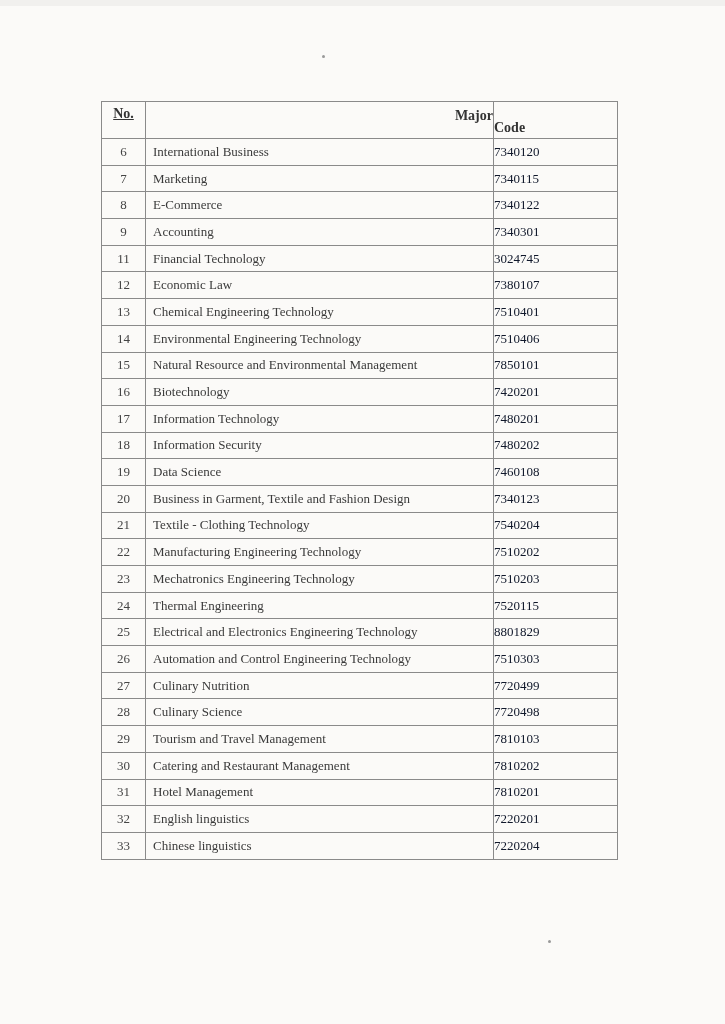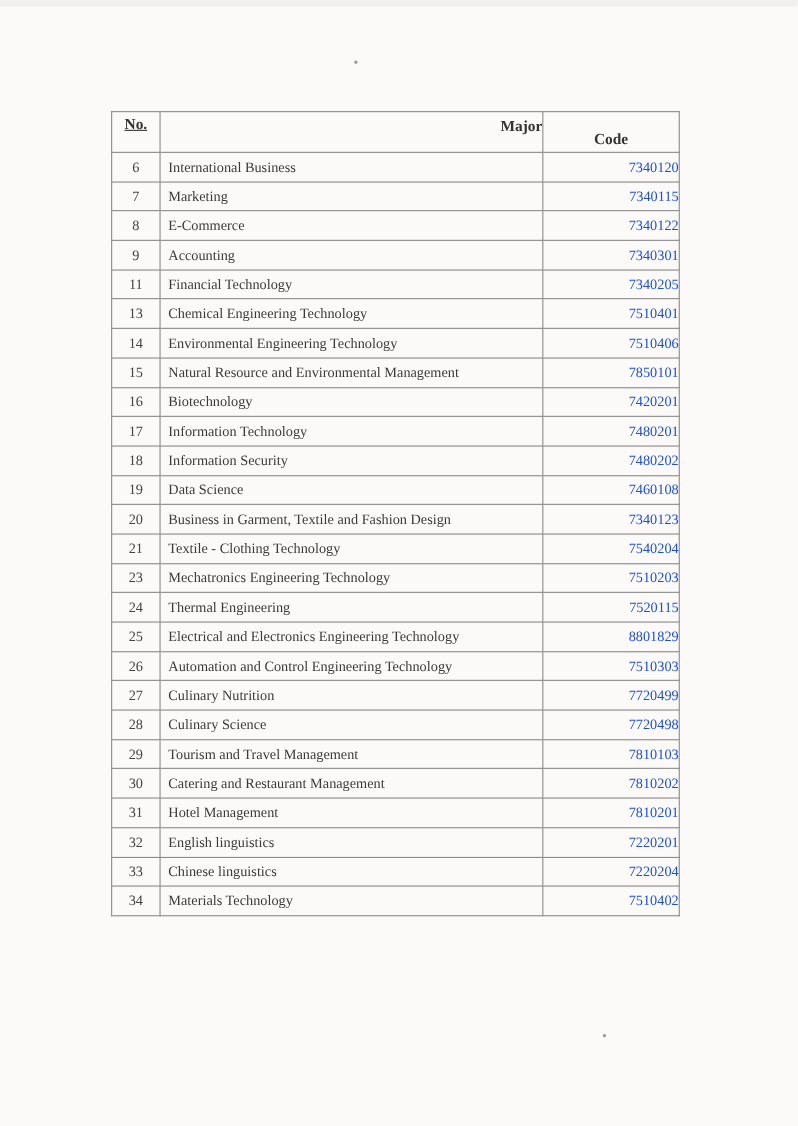--- a/index.html
+++ b/index.html
@@ -43,24 +43,24 @@
     vertical-align: middle;
   }
   th {
     font-weight: bold;
     font-size: 14px;
     height: 30px;
     color: #333;
   }
   th.h-no { text-align: center; vertical-align: top; padding-top: 4px; text-decoration: underline; }
   th.h-major { text-align: right; vertical-align: top; padding-top: 6px; }
-  th.h-code { text-align: center; vertical-align: bottom; padding-bottom: 2px; }
+  th.h-code { text-align: left; vertical-align: bottom; padding-bottom: 2px; }
   td.no { text-align: center; color: #444; }
   td.major { text-align: left; padding-left: 7px; color: #3a3a3a; }
-  td.code { text-align: right; color: #1d4ed8; }
+  td.code { text-align: left; color: #0f172a; }
   .dot {
     position: absolute;
     width: 3px; height: 3px;
     border-radius: 50%;
     background: #999;
   }
 </style>
 </head>
 <body>
 
@@ -99,21 +99,26 @@
           <td class="code">7340122</td>
         </tr>
         <tr>
           <td class="no">9</td>
           <td class="major">Accounting</td>
           <td class="code">7340301</td>
         </tr>
         <tr>
           <td class="no">11</td>
           <td class="major">Financial Technology</td>
-          <td class="code">7340205</td>
+          <td class="code">3024745</td>
+        </tr>
+        <tr>
+          <td class="no">12</td>
+          <td class="major">Economic Law</td>
+          <td class="code">7380107</td>
         </tr>
         <tr>
           <td class="no">13</td>
           <td class="major">Chemical Engineering Technology</td>
           <td class="code">7510401</td>
         </tr>
         <tr>
           <td class="no">14</td>
           <td class="major">Environmental Engineering Technology</td>
           <td class="code">7510406</td>
@@ -147,20 +152,25 @@
           <td class="no">20</td>
           <td class="major">Business in Garment, Textile and Fashion Design</td>
           <td class="code">7340123</td>
         </tr>
         <tr>
           <td class="no">21</td>
           <td class="major">Textile - Clothing Technology</td>
           <td class="code">7540204</td>
         </tr>
         <tr>
+          <td class="no">22</td>
+          <td class="major">Manufacturing Engineering Technology</td>
+          <td class="code">7510202</td>
+        </tr>
+        <tr>
           <td class="no">23</td>
           <td class="major">Mechatronics Engineering Technology</td>
           <td class="code">7510203</td>
         </tr>
         <tr>
           <td class="no">24</td>
           <td class="major">Thermal Engineering</td>
           <td class="code">7520115</td>
         </tr>
         <tr>
@@ -200,21 +210,16 @@
         </tr>
         <tr>
           <td class="no">32</td>
           <td class="major">English linguistics</td>
           <td class="code">7220201</td>
         </tr>
         <tr>
           <td class="no">33</td>
           <td class="major">Chinese linguistics</td>
           <td class="code">7220204</td>
-        </tr>
-        <tr>
-          <td class="no">34</td>
-          <td class="major">Materials Technology</td>
-          <td class="code">7510402</td>
         </tr>
       </tbody>
   </table>
 </div>
 
 </body></html>

